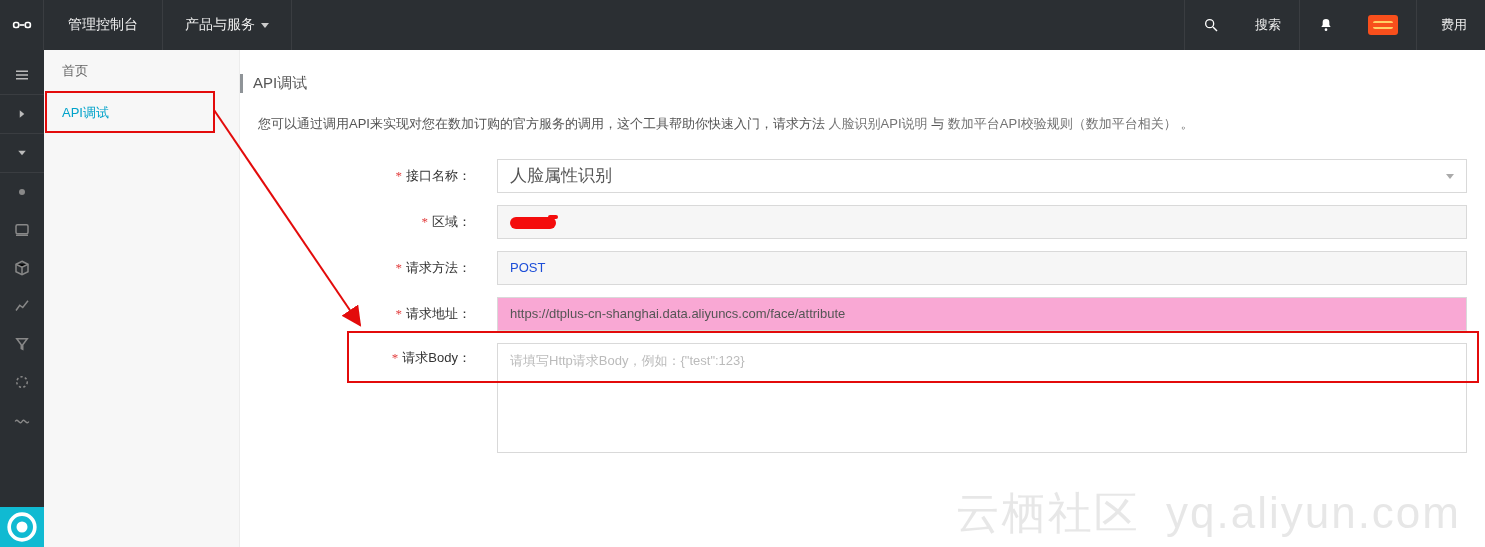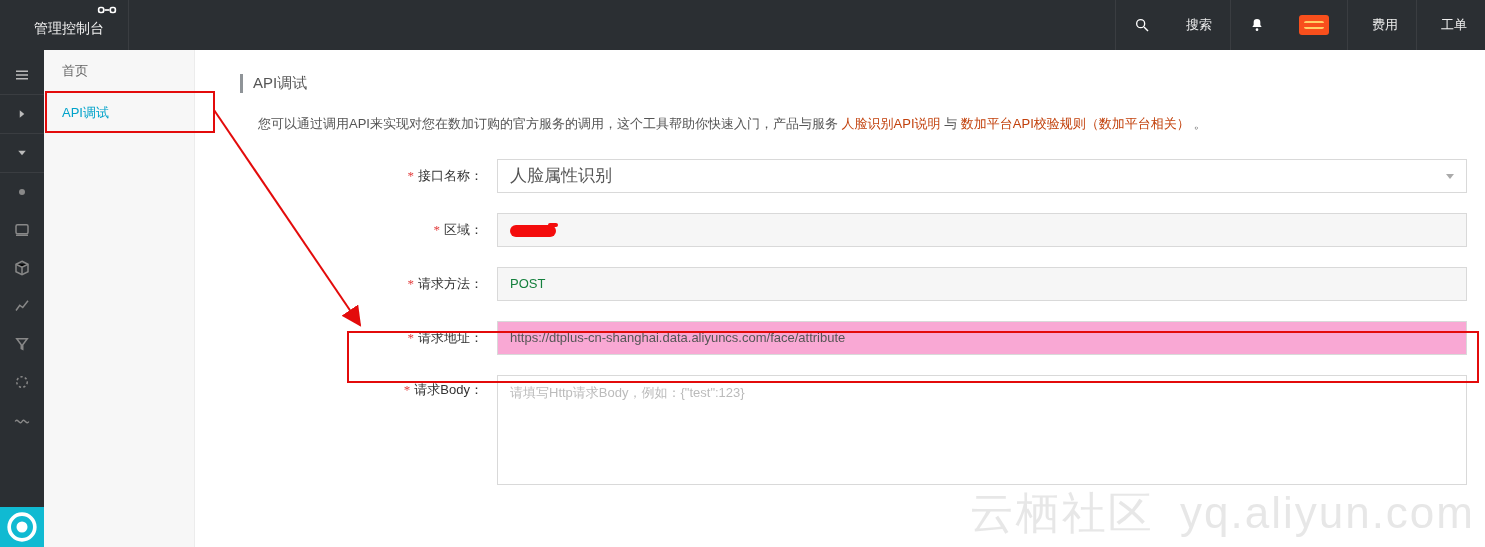--- a/index.html
+++ b/index.html
@@ -15,21 +15,21 @@
     }
 
     
     .topbar {
       height: 50px;
       background: #2b2f33;
       color: #ccc;
       display: flex;
       align-items: center;
     }
-    .topbar-left { display: flex; align-items: flex-end; height: 100%; flex-direction: column; }
+    .topbar-left { display: flex; align-items: center; height: 100%; }
     .topbar .logo-cell {
       width: 44px; height: 50px;
       display: flex; align-items: center; justify-content: center;
       border-right: 1px solid #3a3d41;
     }
     .topbar .logo-cell svg { width: 20px; height: 20px; }
     .topbar .title-cell {
       padding: 0 24px;
       height: 50px;
       display: flex; align-items: center;
@@ -74,21 +74,21 @@
       margin-top: auto;
       width: 44px; height: 40px;
       background: #10bad2;
       display: flex; align-items: center; justify-content: center;
     }
 
     
     .leftmenu {
       position: absolute;
       top: 50px; left: 44px; bottom: 0;
-      width: 151px;
+      width: 196px;
       background: #f7f7f7;
       border-right: 1px solid #ececec;
     }
     .leftmenu .menuitem {
       height: 42px; line-height: 42px;
       padding: 0 18px;
       color: #666; font-size: 13px;
       cursor: pointer;
     }
     .leftmenu .menuitem.active { color: #00a2ca; }
@@ -103,24 +103,24 @@
       border-left: 3px solid #8f9498;
       padding-left: 10px;
       font-size: 15px; color: #555;
       margin-bottom: 22px;
       margin-left: 10px;
     }
     .desc {
       font-size: 13px; color: #555;
       margin: 0 0 26px 28px;
     }
-    .desc a { color: #c2410c; text-decoration: none; }
+    .desc a { color: #737373; text-decoration: none; }
 
     .form { margin-left: 28px; }
-    .form-row { display: flex; align-items: center; margin-bottom: 20px; }
+    .form-row { display: flex; align-items: center; margin-bottom: 12px; gap: 12px; }
     .form-row.tall { align-items: flex-start; }
     .form-label {
       width: 310px;
       text-align: right;
       color: #333; font-size: 13px;
       padding-right: 14px;
     }
     .req { color: #e23c3c; margin-right: 4px; font-family: SimSun, serif; }
     .form-ctrl { flex: 1; }
 
@@ -142,21 +142,21 @@
       width: 0; height: 0; border-left: 4px solid transparent; border-right: 4px solid transparent; border-top: 5px solid #aaa;
     }
     .inputbox {
       height: 34px;
       border: 1px solid #d9d9d9;
       background: #f9a8d4;
       padding: 0 12px;
       line-height: 32px;
       color: #555; font-size: 13px;
     }
-    .inputbox.readonly { background: #f6f6f6; color: #15803d; }
+    .inputbox.readonly { background: #f6f6f6; color: #1d4ed8; }
     .redaction {
       display: inline-block; width: 46px; height: 12px;
       background: #f40c0c;
       border-radius: 6px;
       vertical-align: middle;
       position: relative;
     }
     .redaction::after{ content:""; position:absolute; left:38px; top:-2px; width:10px; height:4px; background:#f40c0c; border-radius:3px;}
     .textbox {
       min-height: 110px;
@@ -166,21 +166,21 @@
       color: #555; font-size: 13px;
     }
     .textbox .placeholder { color: #bbb; }
 
     
     .annot-layer { position: absolute; top: 50px; left: 44px; right: 0; bottom: 0; pointer-events: none; }
 
     
     .watermark {
       position: absolute;
-      right: 10px; bottom: 4px;
+      right: 24px; bottom: 4px;
       font-size: 44px;
       font-weight: 400;
       color: rgba(160,160,160,0.25);
       letter-spacing: 2px;
       white-space: nowrap;
     }
     .watermark .cn { font-family: "PingFang SC","Microsoft YaHei"; }
   </style>
 </head>
 <body>
@@ -211,23 +211,20 @@
     <div class="tb-item">
       <svg viewBox="0 0 24 24">
           <path d="M12 3a5 5 0 0 0-5 5v4l-2 3h14l-2-3V8a5 5 0 0 0-5-5z" fill="#fff"></path>
           <circle cx="12" cy="19" r="2" fill="#fff"></circle>
         </svg>
       <span class="tb-avatar"></span>
     </div>
     <div class="tb-item">
       <span class="lbl">费用</span>
     </div>
-    <div class="tb-item">
-      <span class="lbl">工单</span>
-    </div>
   </div>
 </div>
 
 <div class="iconrail">
   <div class="rail-item">
     <svg viewBox="0 0 24 24">
         <path d="M4 7h16M4 12h16M4 17h16" stroke="#bbb" stroke-width="2"></path>
       </svg>
   </div>
   <div class="rail-sep"></div>
@@ -290,21 +287,21 @@
 
 <div class="leftmenu">
   <div class="menuitem">首页</div>
   <div class="menuitem active">API调试</div>
 </div>
 
 <div class="content">
   <div class="crumb-title">API调试</div>
 
   <div class="desc">
-    <span>您可以通过调用API来实现对您在数加订购的官方服务的调用，这个工具帮助你快速入门，产品与服务 </span>
+    <span>您可以通过调用API来实现对您在数加订购的官方服务的调用，这个工具帮助你快速入门，请求方法 </span>
     <a href="#">人脸识别API说明</a>
     <span> 与 </span>
     <a href="#">数加平台API校验规则（数加平台相关）</a>
     <span>。</span>
   </div>
 
   <div class="form">
 
     <div class="form-row">
       <div class="form-label">

